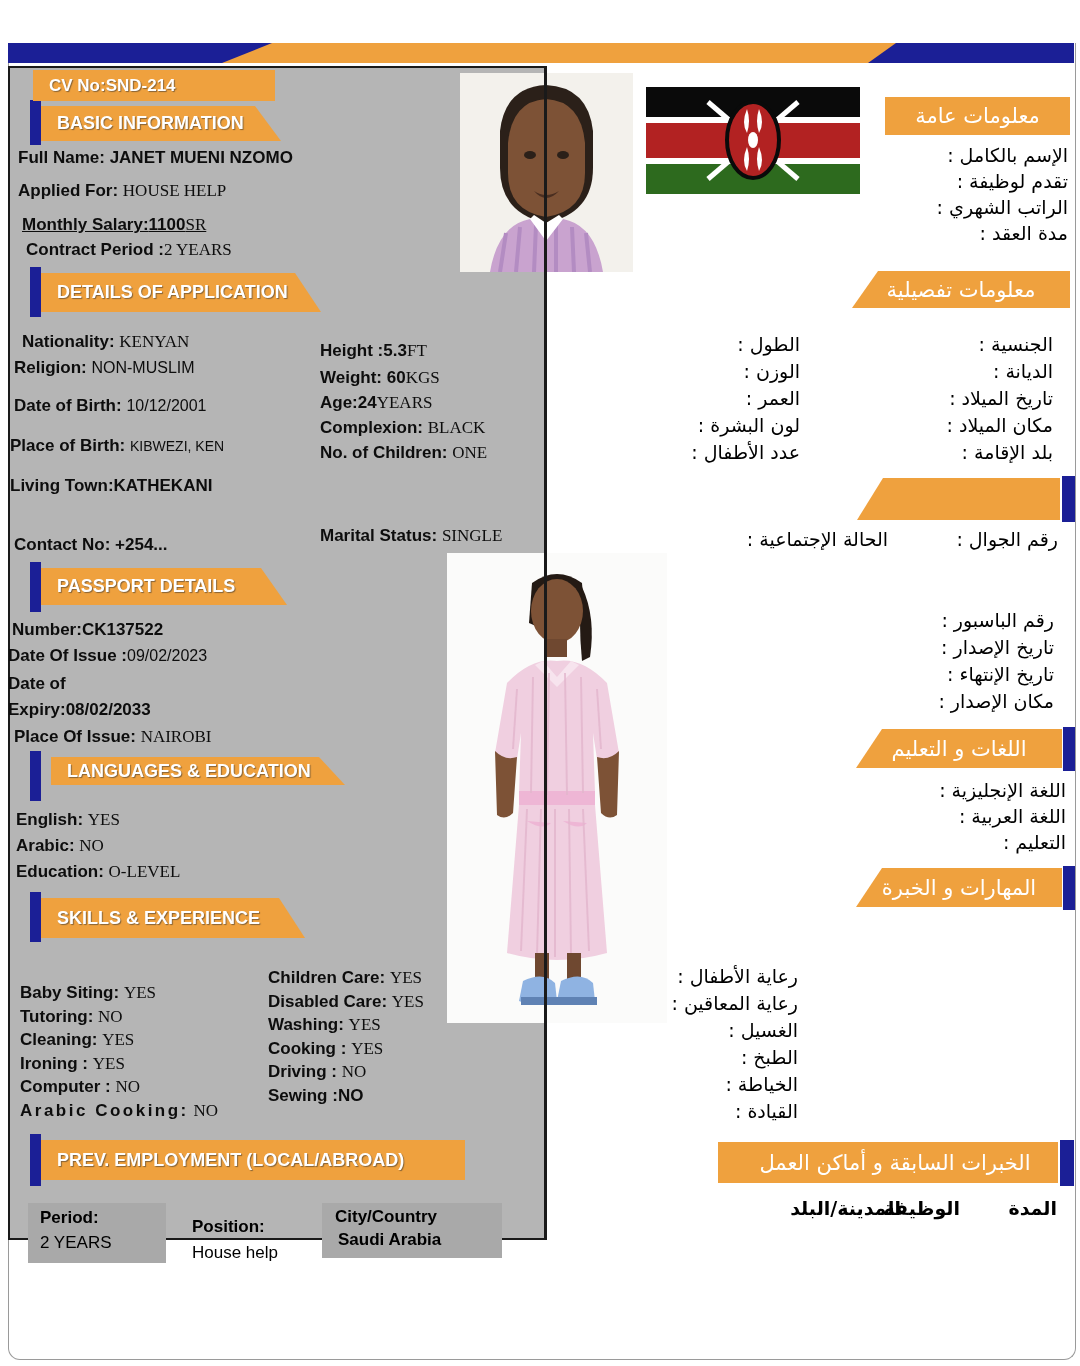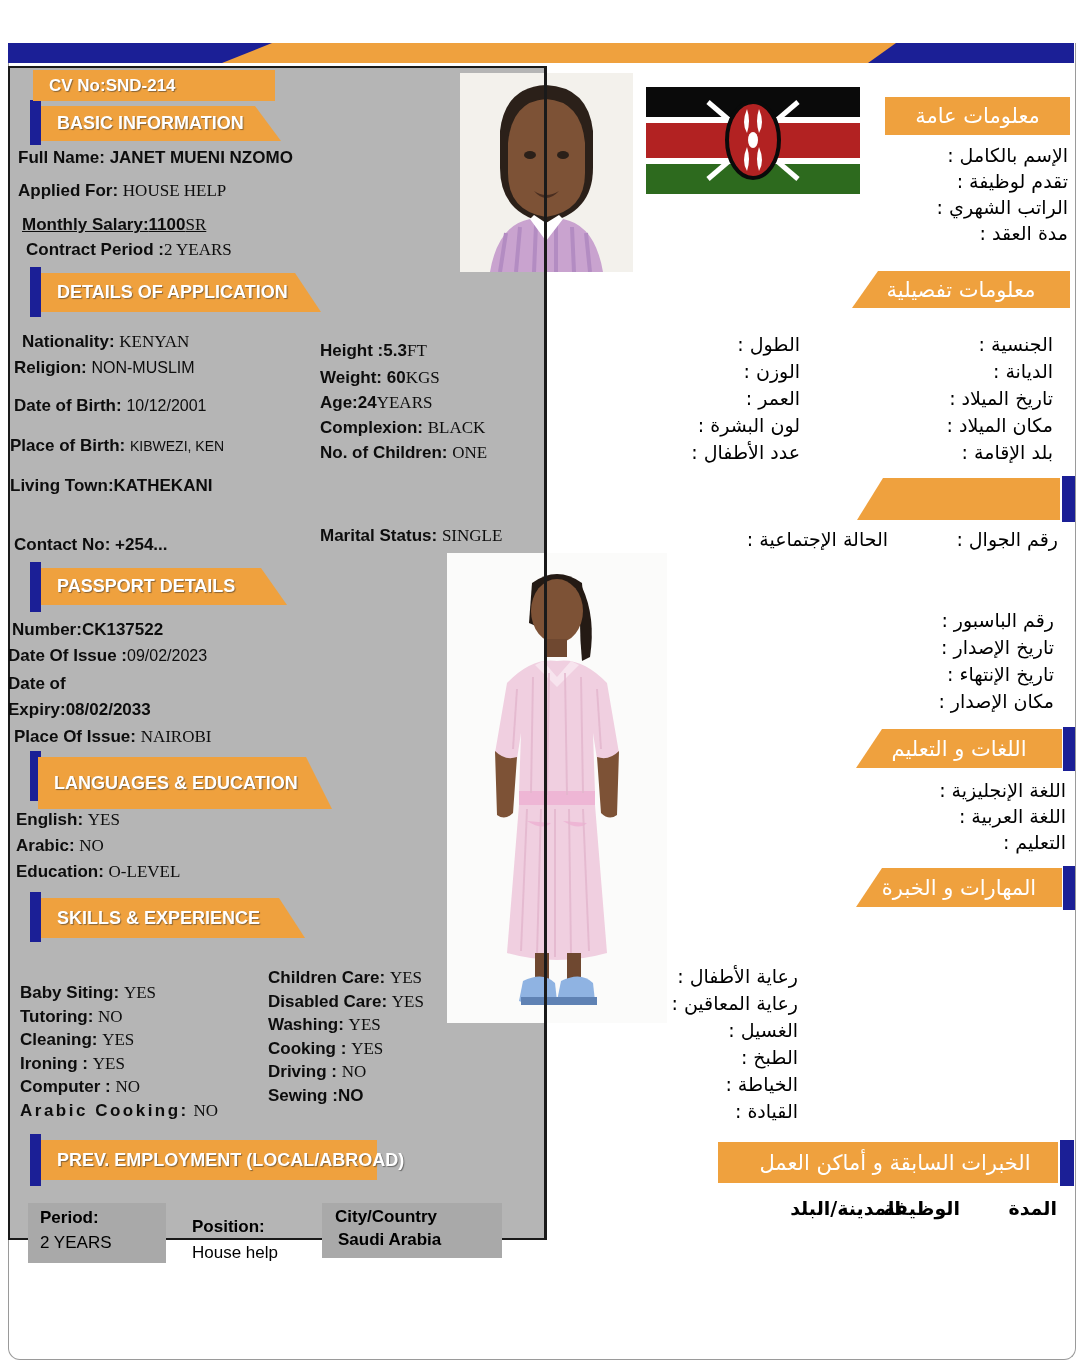--- a/index.html
+++ b/index.html
@@ -150,21 +150,21 @@
   </div>
   <div class="ln" style="left:8px;top:700px;">
     <span class="lbl">Expiry:</span><span class="lbl">08/02/2033</span>
   </div>
   <div class="ln" style="left:14px;top:727px;">
     <span class="lbl">Place Of Issue:</span>
     <span class="vserif">NAIROBI</span>
   </div>
 
   <div class="nbar" style="left:30px;top:751px;height:50px;"></div>
-  <div class="hdr cut-r" style="left:38px;top:757px;width:294px;height:52px;">
+  <div class="hdr cut-r" style="left:51px;top:757px;width:294px;height:28px;">
     <span>LANGUAGES &amp; EDUCATION</span>
   </div>
 
   <div class="ln" style="left:16px;top:810px;">
     <span class="lbl">English:</span>
     <span class="vserif">YES</span>
   </div>
   <div class="ln" style="left:16px;top:836px;">
     <span class="lbl">Arabic:</span>
     <span class="vserif">NO</span>
@@ -191,21 +191,21 @@
   <div class="ln" style="left:268px;top:966px;line-height:23.5px;">
     <div><span class="lbl">Children Care:</span> <span class="vserif">YES</span></div>
     <div><span class="lbl">Disabled Care:</span> <span class="vserif">YES</span></div>
     <div><span class="lbl">Washing:</span> <span class="vserif">YES</span></div>
     <div><span class="lbl">Cooking :</span> <span class="vserif">YES</span></div>
     <div><span class="lbl">Driving :</span> <span class="vserif">NO</span></div>
     <div><span class="lbl">Sewing :</span><span class="lbl">NO</span></div>
   </div>
 
   <div class="nbar" style="left:30px;top:1134px;height:52px;"></div>
-  <div class="hdr" style="left:41px;top:1140px;width:336px;height:40px;">
+  <div class="hdr" style="left:41px;top:1140px;width:424px;height:40px;">
     <span>PREV. EMPLOYMENT (LOCAL/ABROAD)</span>
   </div>
 
   <div class="graybox" style="left:28px;top:1203px;width:138px;height:60px;"></div>
   <div class="empl-txt" style="left:40px;top:1208px;"><span class="lbl">Period:</span></div>
   <div class="empl-txt" style="left:40px;top:1233px;"><span>2 YEARS</span></div>
 
   <div class="empl-txt" style="left:192px;top:1217px;"><span class="lbl">Position:</span></div>
   <div class="empl-txt" style="left:192px;top:1243px;"><span>House help</span></div>
 

